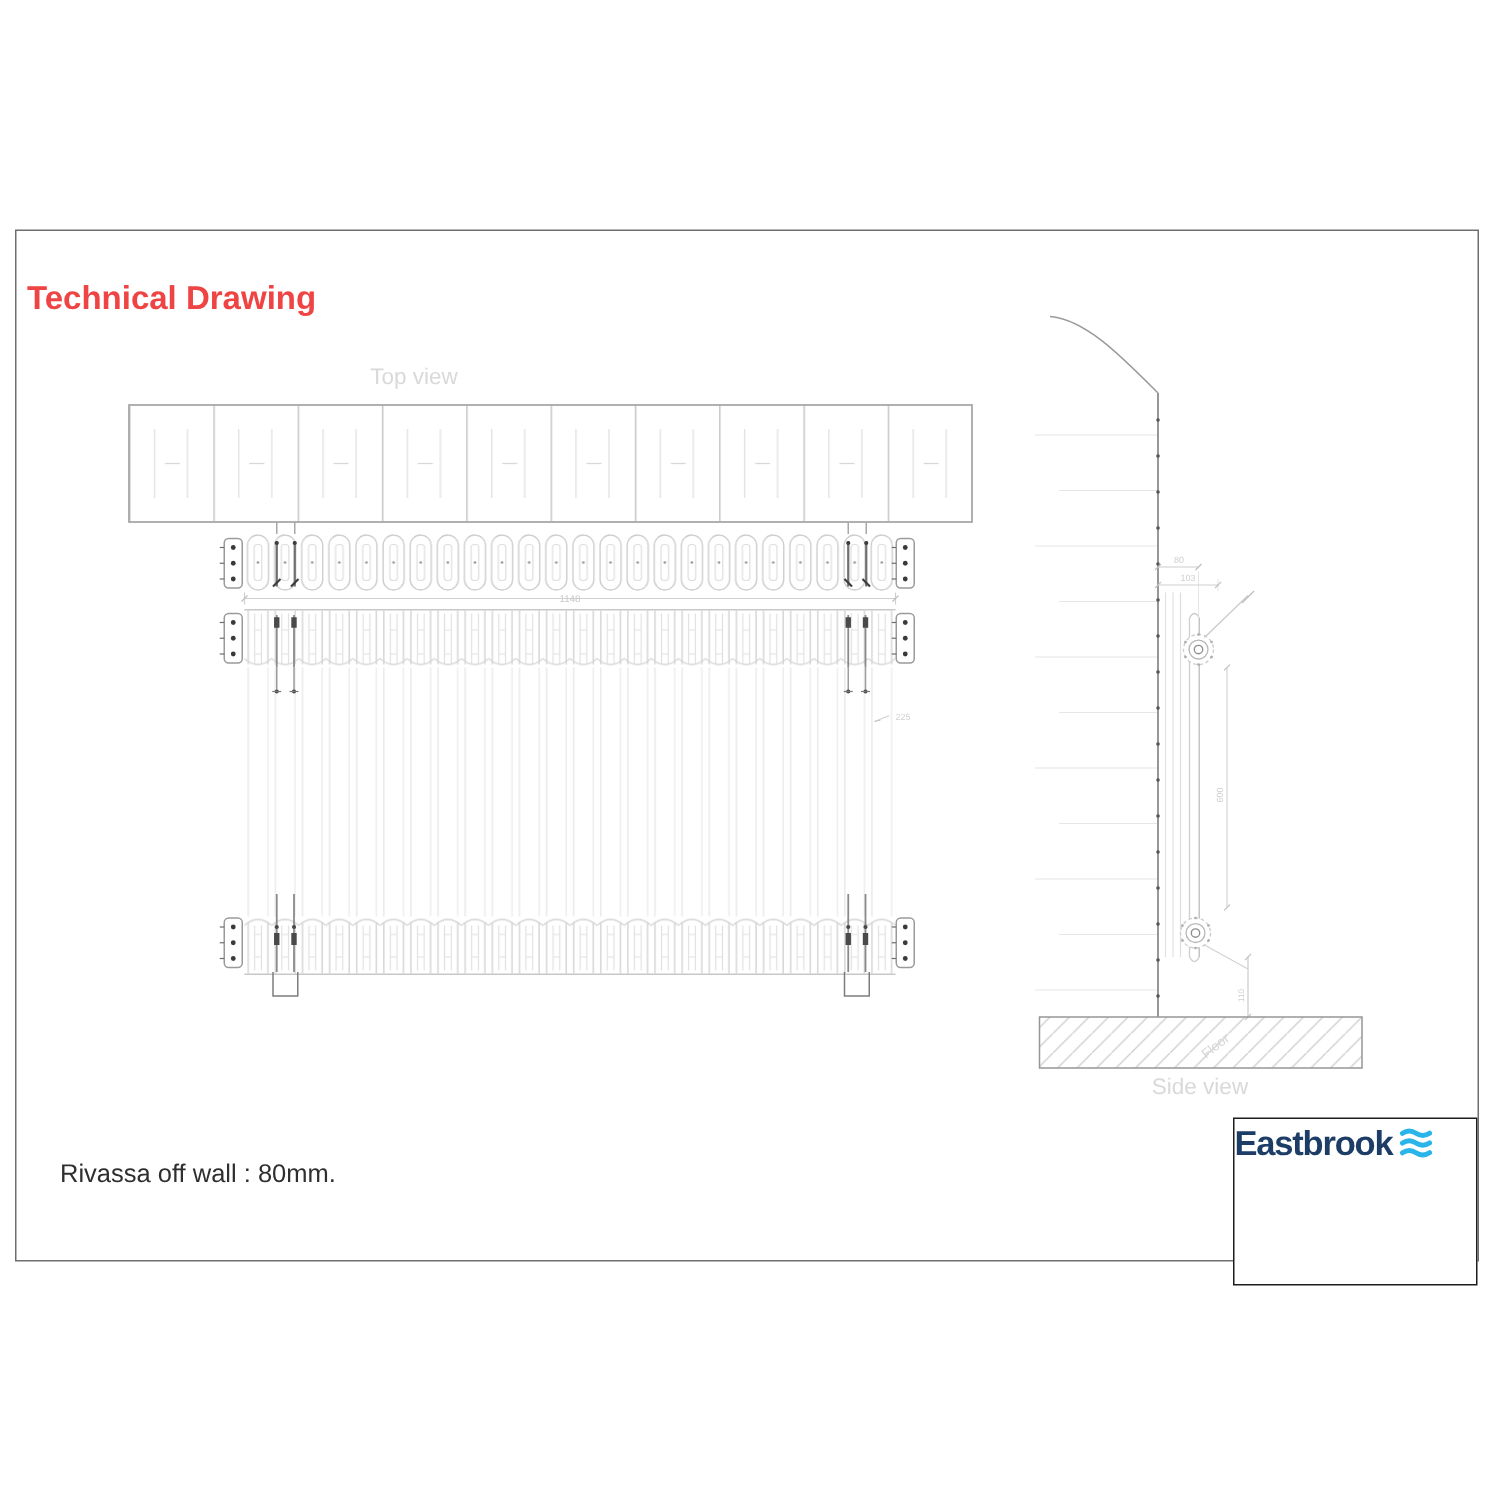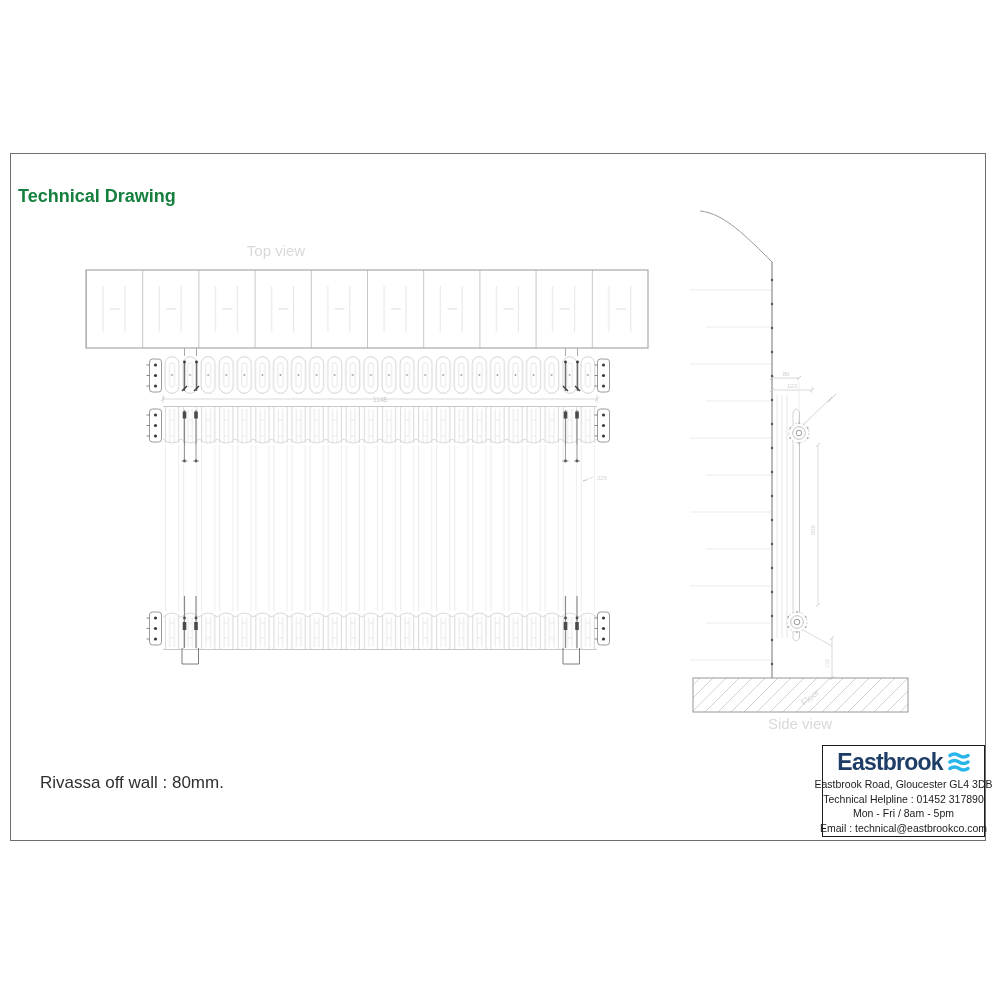--- a/index.html
+++ b/index.html
@@ -2,27 +2,27 @@
 <html><head>
 <meta charset="utf-8">
 <style>
   html,body{margin:0;padding:0;background:#ffffff;}
   .page{position:relative;width:1000px;height:1000px;background:#ffffff;overflow:hidden;
         font-family:"Liberation Sans", sans-serif;}
   .frame{position:absolute;left:10px;top:153px;width:976px;height:688px;
          border:1px solid #6e6e6e;box-sizing:border-box;}
   .title{position:absolute;left:18px;top:156px;font-size:25px;font-weight:700;color:#231f20;
          letter-spacing:-0.3px;white-space:nowrap;}
-  .subtitle{position:absolute;left:18px;top:186px;font-size:18px;font-weight:700;color:#15803d;}
+  .subtitle{position:absolute;left:18px;top:186px;font-size:22px;font-weight:700;color:#ef4444;}
   .note{position:absolute;left:40px;top:773px;font-size:17px;color:#2f2f2f;}
   .drawing{position:absolute;left:0;top:0;width:1000px;height:1000px;}
   svg text{font-family:"Liberation Sans", sans-serif;}
-  .company-box{position:absolute;left:822px;top:745px;width:163px;height:92px;
+  .company-box{position:absolute;left:822px;top:745px;width:163px;height:112px;
                border:1.5px solid #1d1d1d;box-sizing:border-box;background:#fff;
-               display:flex;flex-direction:column;align-items:center;padding-top:3px;}
+               display:flex;flex-direction:column;align-items:flex-start;padding-top:3px;}
   .logo-row{display:flex;align-items:center;gap:5px;height:26px;}
   .logo-text{font-size:23px;font-weight:700;color:#1d3d66;letter-spacing:-0.8px;}
   .company-lines{margin-top:2px;text-align:center;font-size:10.5px;color:#1b1b1b;line-height:14.5px;white-space:nowrap;}
 </style>
 </head>
 <body>
 
 <div class="page">
 
   <div class="frame"></div>
@@ -260,21 +260,15 @@
 
   <div class="company-box">
     <div class="logo-row">
       <span class="logo-text">Eastbrook</span>
       <svg width="22" height="22" viewBox="0 0 22 22">
         <path d="M2 4.5 q4.5 -3 9 0 t9 0" stroke="#29b5ea" stroke-width="3.4" fill="none" stroke-linecap="round"></path>
         <path d="M2 11 q4.5 -3 9 0 t9 0" stroke="#29b5ea" stroke-width="3.4" fill="none" stroke-linecap="round"></path>
         <path d="M2 17.5 q4.5 -3 9 0 t9 0" stroke="#29b5ea" stroke-width="3.4" fill="none" stroke-linecap="round"></path>
       </svg>
     </div>
-    <div class="company-lines">
-      <div>Eastbrook Road, Gloucester GL4 3DB</div>
-      <div>Technical Helpline : 01452 317890</div>
-      <div>Mon - Fri / 8am - 5pm</div>
-      <div>Email : technical@eastbrookco.com</div>
-    </div>
   </div>
 
 </div>
 
 </body></html>

